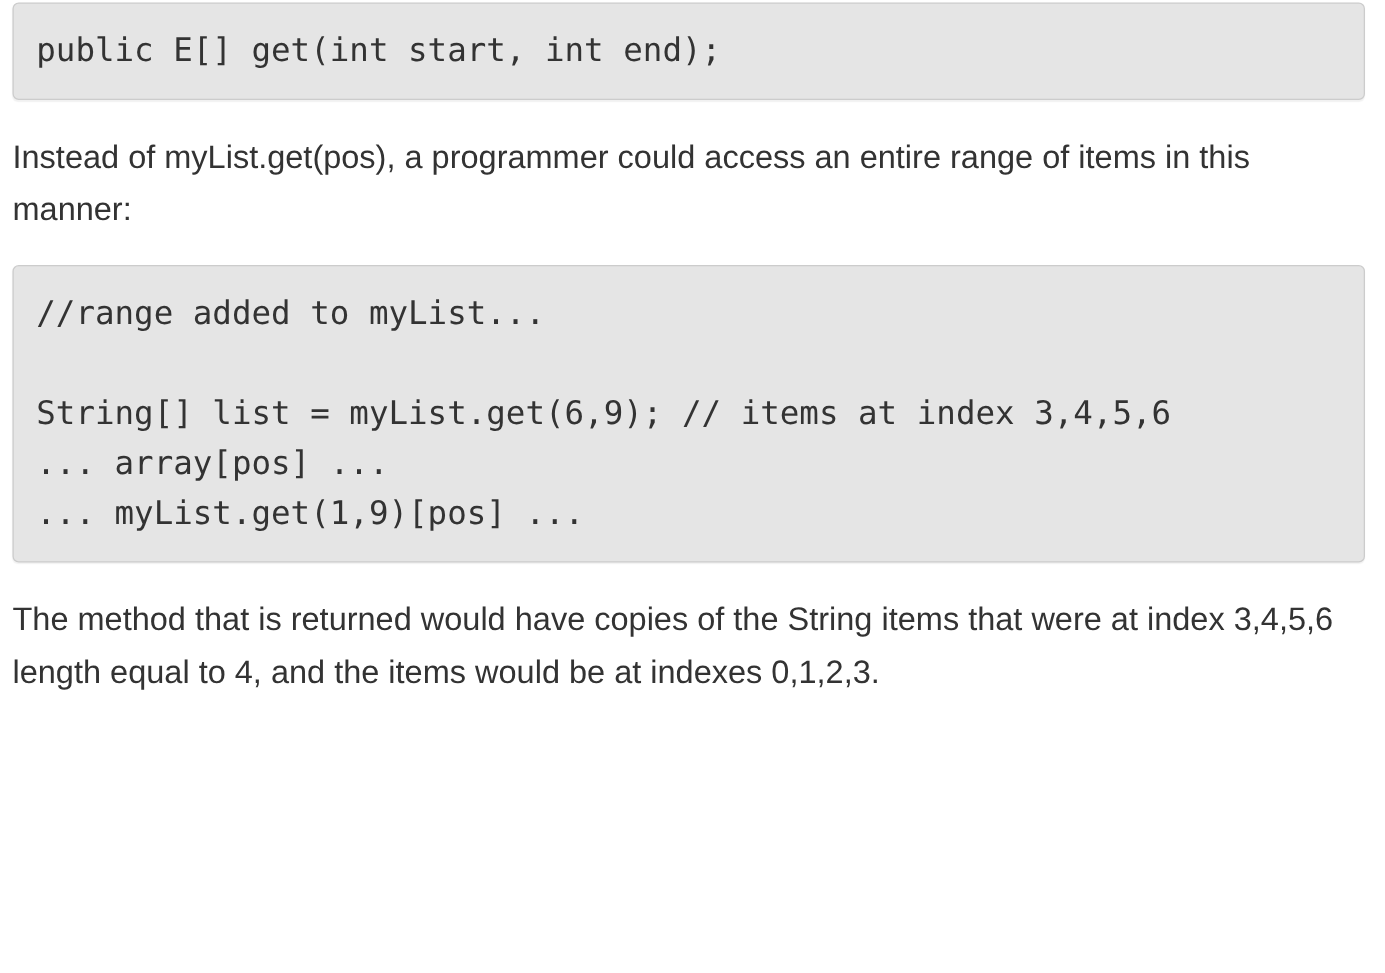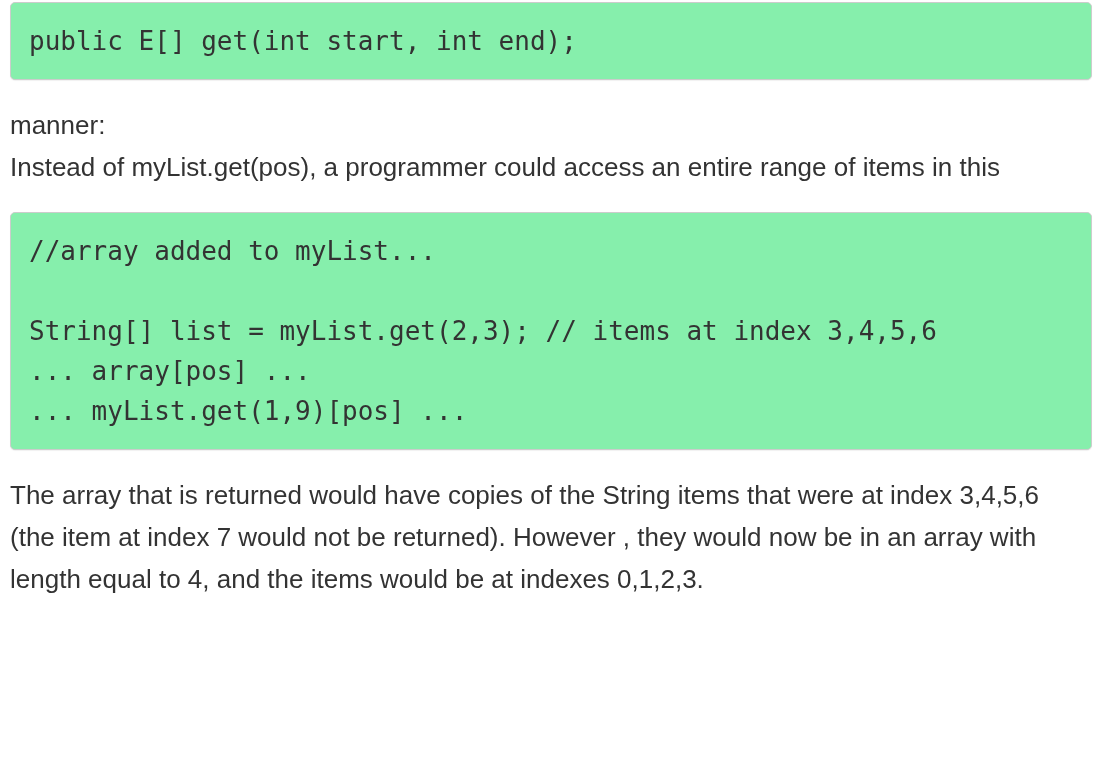--- a/index.html
+++ b/index.html
@@ -18,21 +18,21 @@
     font-size: 26px;
     line-height: 42px;
     margin: 0 0 24px 0;
     color: #333333;
   }
   .tline {
     display: block;
     white-space: pre;
   }
   .codeblock {
-    background: #86efac;
+    background: #e5e5e5;
     border: 1px solid #cccccc;
     border-radius: 5px;
     padding: 18px;
     margin: 0 0 24px 0;
     box-shadow: 0 1px 1px rgba(0,0,0,0.06);
   }
   .code-line {
     display: block;
     font-family: "DejaVu Sans Mono", monospace;
     font-size: 26px;
@@ -46,31 +46,30 @@
 <body>
 
 <main>
 
 
   <div class="codeblock">
     <span class="code-line">public E[] get(int start, int end);</span>
   </div>
 
   <p class="para">
+    <span class="tline">Instead of myList.get(pos), a programmer could access an entire range of items in this</span>
     <span class="tline">manner:</span>
-    <span class="tline">Instead of myList.get(pos), a programmer could access an entire range of items in this</span>
   </p>
 
   <div class="codeblock">
-    <span class="code-line">//array added to myList...</span>
+    <span class="code-line">//range added to myList...</span>
     <span class="code-line"></span>
-    <span class="code-line">String[] list = myList.get(2,3); // items at index 3,4,5,6</span>
+    <span class="code-line">String[] list = myList.get(6,9); // items at index 3,4,5,6</span>
     <span class="code-line">... array[pos] ...</span>
     <span class="code-line">... myList.get(1,9)[pos] ...</span>
   </div>
 
   <p class="para">
-    <span class="tline">The array that is returned would have copies of the String items that were at index 3,4,5,6</span>
-    <span class="tline">(the item at index 7 would not be returned). However , they would now be in an array with</span>
+    <span class="tline">The method that is returned would have copies of the String items that were at index 3,4,5,6</span>
     <span class="tline">length equal to 4, and the items would be at indexes 0,1,2,3.</span>
   </p>
 
 </main>
 
 </body></html>

